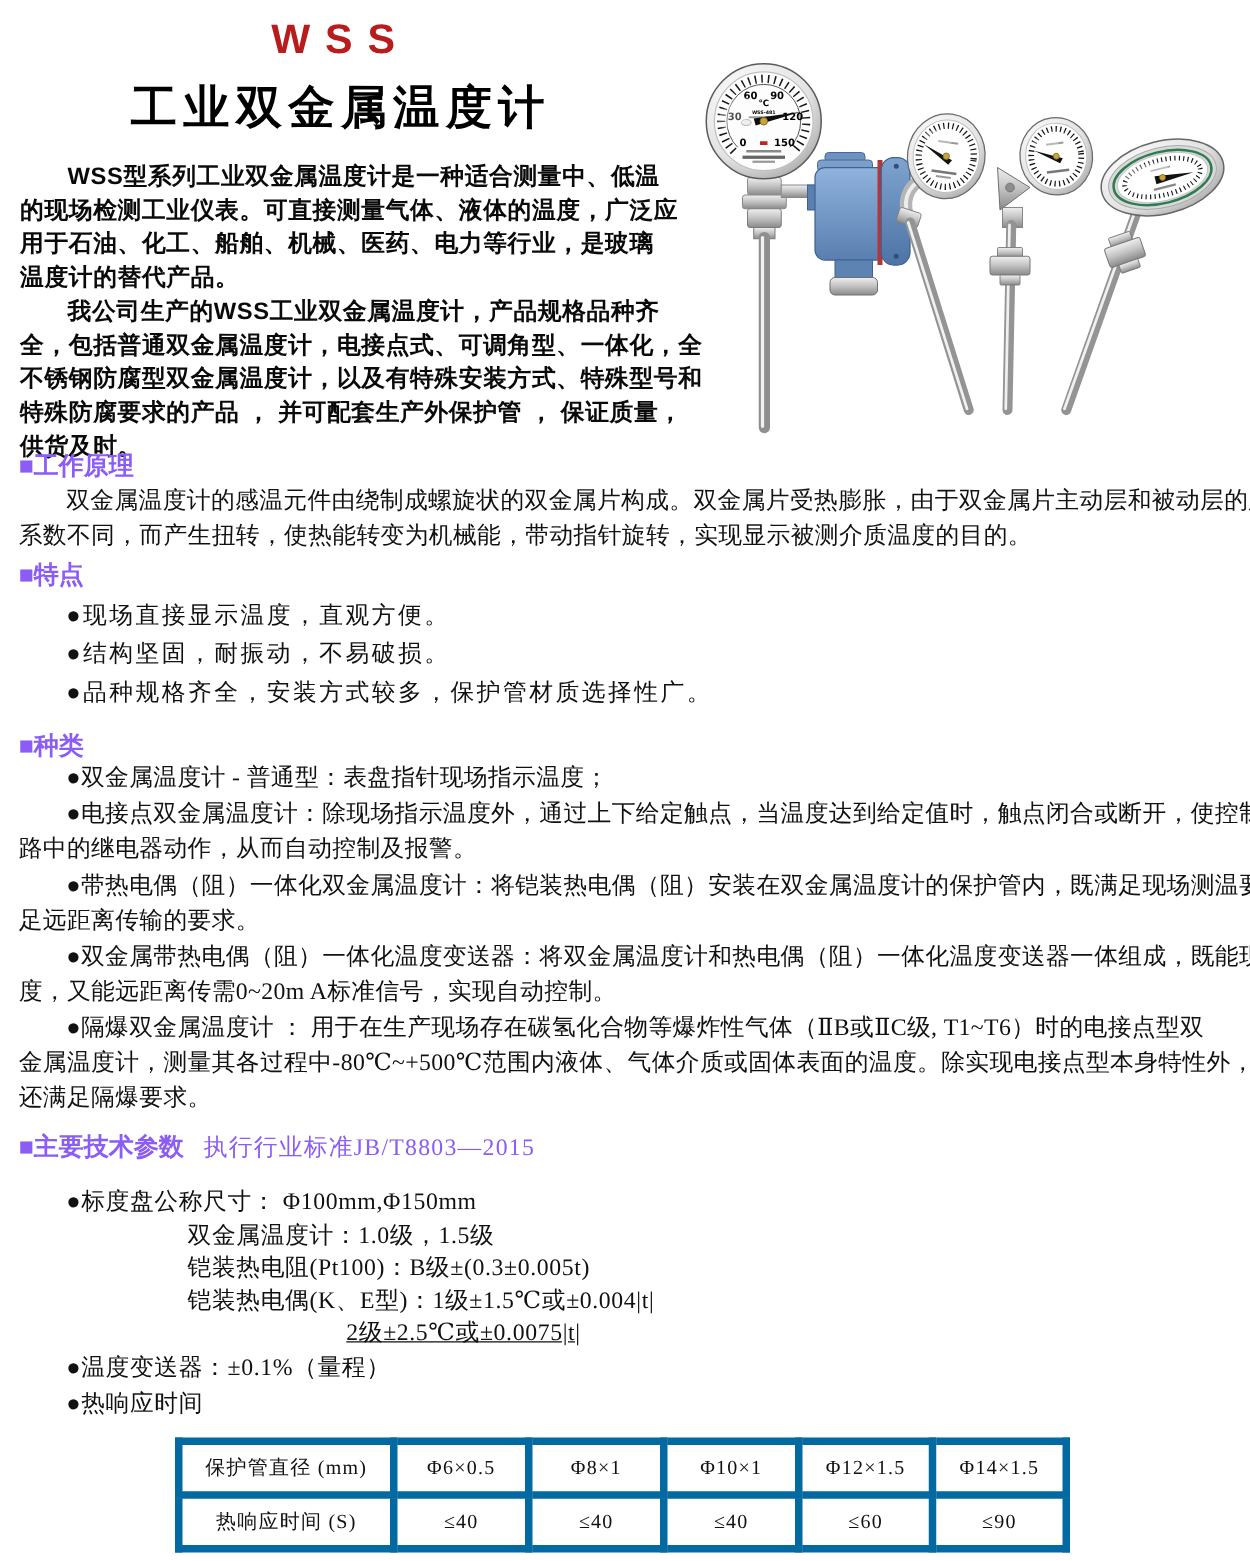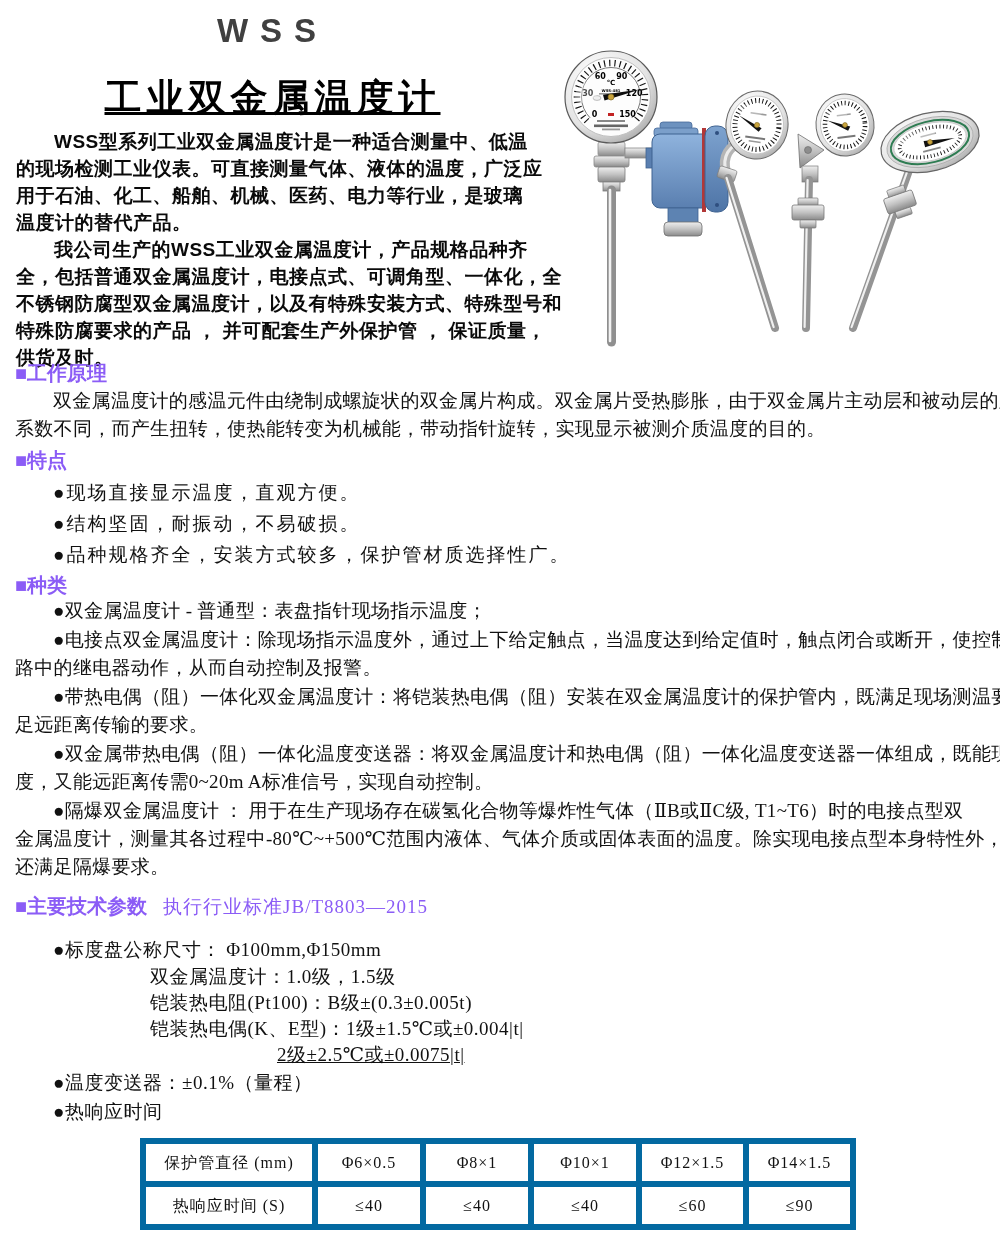--- a/index.html
+++ b/index.html
@@ -5,25 +5,25 @@
   html,body { margin:0; padding:0; background:#ffffff; }
   .page {
     position:relative; width:1000px; height:1249px; overflow:hidden;
     background:#ffffff; color:#111;
     font-family:"Liberation Serif","DejaVu Serif",serif;
   }
   
   .title-block { position:absolute; left:15px; top:10px; width:515px; text-align:center; }
   .page-title {
     font-family:"Liberation Sans","DejaVu Sans",sans-serif;
-    font-size:33px; font-weight:bold; letter-spacing:12px; line-height:42px; color:#404040;
+    font-size:33px; font-weight:bold; letter-spacing:12px; line-height:42px; color:#b91c1c;
   }
   .page-subtitle {
     font-family:"Liberation Sans","DejaVu Sans",sans-serif;
-    font-size:37px; font-weight:bold; letter-spacing:5px; line-height:48px; margin-top:22px; color:#000;text-decoration:underline;
+    font-size:37px; font-weight:bold; letter-spacing:5px; line-height:48px; margin-top:10px; color:#000;
   }
   
   .intro {
     position:absolute; left:16px; top:128px; width:520px;
     font-family:"Liberation Sans","DejaVu Sans",sans-serif;
     font-weight:bold; font-size:19px; line-height:27px; letter-spacing:0.5px; color:#0a0a0a;
   }
   .line { white-space:nowrap; }
   .ind  { text-indent:38px; }
   
@@ -34,21 +34,21 @@
   }
   .sec-h .std {
     font-family:"Liberation Serif","DejaVu Serif",serif;
     font-weight:normal; font-size:19px; margin-left:16px; letter-spacing:1px;margin-top:18px;
   }
   .principle-body { margin-top:2px; }
   .principle-body .line { line-height:28px; letter-spacing:0.3px; }
   .features-h { margin-top:5px; }
   .features-list { margin-top:5px; }
   .features-list .line { line-height:31px; padding-left:38px; letter-spacing:2px; }
-  .types-h { margin-top:3px; }
+  .types-h { margin-top:15px; }
   .type-item { margin-bottom:1px; }
   .type-item .line { line-height:28px; letter-spacing:0.3px; }
   .params-h { margin-top:13px; }
   .param-line { line-height:29px; padding-left:38px; letter-spacing:0.5px; }
   .param-line.first { margin-top:16px; }
   .acc-line { line-height:26px; padding-left:135px; letter-spacing:0.5px; }
   .acc-line.deep { padding-left:262px;text-decoration:underline; }
   
   .spec-table {
     margin:12px 0 0 125px; border-collapse:collapse; table-layout:fixed; width:710px;

